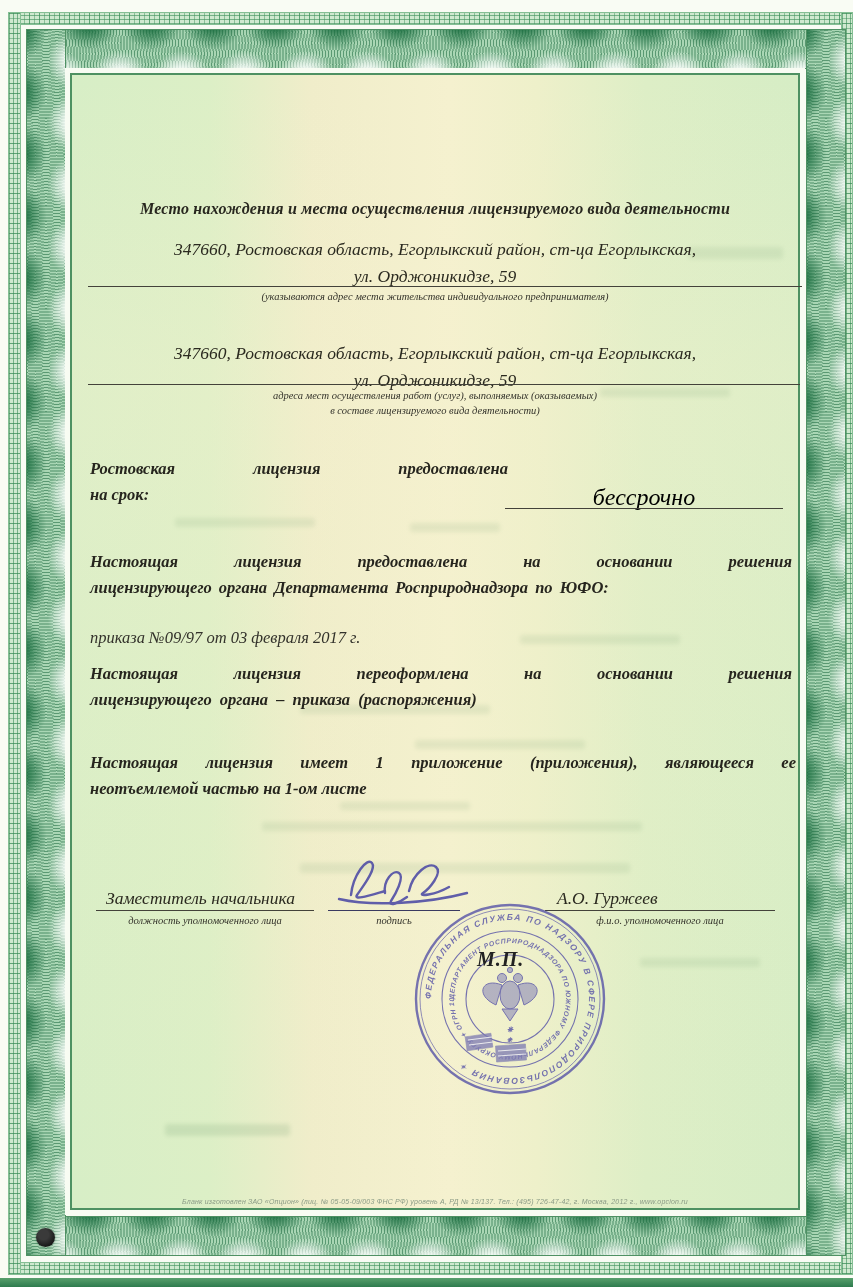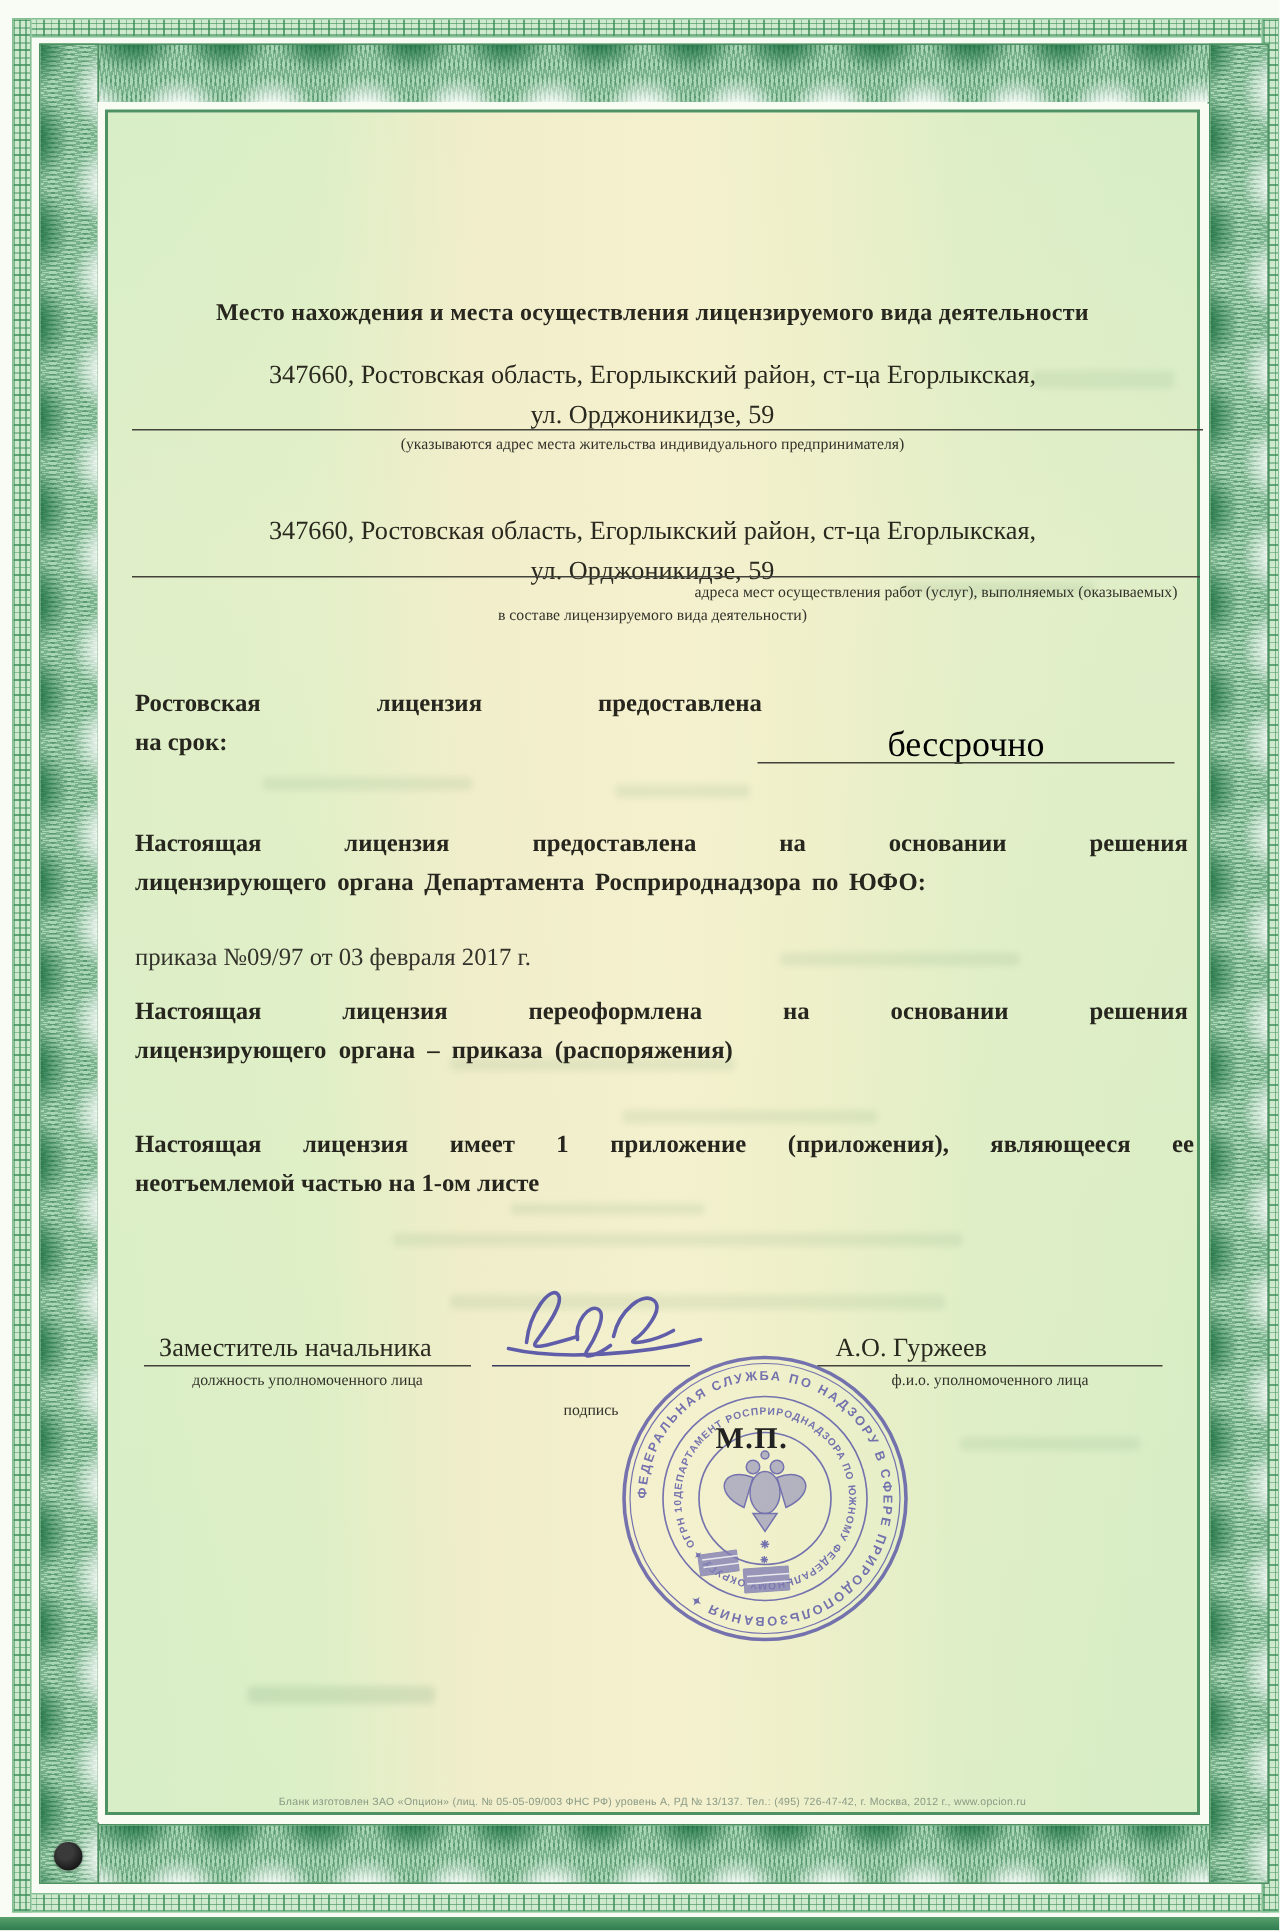--- a/index.html
+++ b/index.html
@@ -1,20 +1,21 @@
 <!DOCTYPE html>
 <html lang="ru"><head>
 <meta charset="utf-8">
 <style>
   html,body{margin:0;padding:0;}
   .page{
     position:relative;width:853px;height:1287px;overflow:hidden;
     background:#f9fcf4;
     font-family:"Liberation Serif", serif;
     color:#2e2d26;
+    font-style:italic;
   }
   
   .chain{
     position:absolute;background-color:#cfe9cf;border:1px solid #85bf94;box-sizing:border-box;
     background-image:
       repeating-linear-gradient(90deg, rgba(58,141,87,.75) 0 1px, transparent 1px 5px, rgba(58,141,87,.45) 5px 6px, transparent 6px 10px),
       repeating-linear-gradient(0deg, rgba(58,141,87,.6) 0 1px, transparent 1px 4px);
   }
   .chain.v{
     background-image:
@@ -108,21 +109,21 @@
   <div class="abs ctr title" style="left:85px;top:200px;width:700px;">Место нахождения и места осуществления лицензируемого вида деятельности</div>
 
   <div class="abs ctr addr" style="left:85px;top:236px;width:700px;">347660, Ростовская область, Егорлыкский район, ст-ца Егорлыкская,</div>
   <div class="abs ctr addr" style="left:85px;top:263px;width:700px;">ул. Орджоникидзе, 59</div>
   <div class="rule" style="left:88px;top:286px;width:714px;"></div>
   <div class="abs ctr cap" style="left:85px;top:290px;width:700px;">(указываются адрес места жительства индивидуального предпринимателя)</div>
 
   <div class="abs ctr addr" style="left:85px;top:340px;width:700px;">347660, Ростовская область, Егорлыкский район, ст-ца Егорлыкская,</div>
   <div class="abs ctr addr" style="left:85px;top:367px;width:700px;">ул. Орджоникидзе, 59</div>
   <div class="rule" style="left:88px;top:384px;width:712px;"></div>
-  <div class="abs ctr cap" style="left:85px;top:389px;width:700px;text-align:right;">адреса мест осуществления работ (услуг), выполняемых (оказываемых)</div>
+  <div class="abs ctr cap" style="left:85px;top:389px;width:700px;">адреса мест осуществления работ (услуг), выполняемых (оказываемых)</div>
   <div class="abs ctr cap" style="left:85px;top:404px;width:700px;">в составе лицензируемого вида деятельности)</div>
 
   <div class="abs para jline" style="left:90px;top:456px;width:418px;">Ростовская лицензия предоставлена</div>
   <div class="abs para" style="left:90px;top:482px;text-align:right;">на срок:</div>
   <div class="abs ctr value" style="left:505px;top:484px;width:278px;">бессрочно</div>
   <div class="rule" style="left:505px;top:508px;width:278px;"></div>
 
   <div class="abs para" style="left:90px;top:575px;width:702px;word-spacing:3px;">лицензирующего органа Департамента Росприроднадзора по ЮФО:</div>
   <div class="abs para jline" style="left:90px;top:549px;width:702px;">Настоящая лицензия предоставлена на основании решения</div>
   <div class="abs para norm" style="left:90px;top:600px;width:702px;font-weight:normal;color:#33322b;margin-top:25px;">приказа №09/97 от 03 февраля 2017 г.</div>
@@ -139,21 +140,21 @@
 
   <svg class="sigwrap" viewBox="0 0 150 64">
     <g fill="none" stroke="#4c4aa5" stroke-width="2.4" stroke-linecap="round">
       <path d="M18,44 C20,24 34,6 39,12 C44,18 28,38 24,44 C20,50 38,44 52,40"></path>
       <path d="M52,42 C50,30 60,18 66,22 C72,26 62,44 58,50 C55,56 66,52 74,46"></path>
       <path d="M76,40 C80,22 96,10 103,16 C110,22 96,38 90,42 C84,46 102,44 116,36"></path>
       <path d="M6,48 C40,56 96,52 134,42"></path>
     </g>
   </svg>
   <div class="rule" style="left:328px;top:910px;width:132px;background:#3a3a60;"></div>
-  <div class="abs ctr cap" style="left:328px;top:914px;width:132px;margin-top:20px;">подпись</div>
+  <div class="abs ctr cap" style="left:328px;top:914px;width:132px;">подпись</div>
 
   <div class="abs signame" style="left:557px;top:888px;">А.О. Гуржеев</div>
   <div class="rule" style="left:545px;top:910px;width:230px;"></div>
   <div class="abs ctr cap" style="left:545px;top:914px;width:230px;">ф.и.о. уполномоченного лица</div>
 
   <svg class="sealwrap" viewBox="0 0 200 200">
     <defs>
       <path id="ringOuter" d="M21,100 a79,79 0 1 1 158,0 a79,79 0 1 1 -158,0"></path>
       <path id="ringInner" d="M44,100 a56,56 0 1 1 112,0 a56,56 0 1 1 -112,0"></path>
     </defs>

